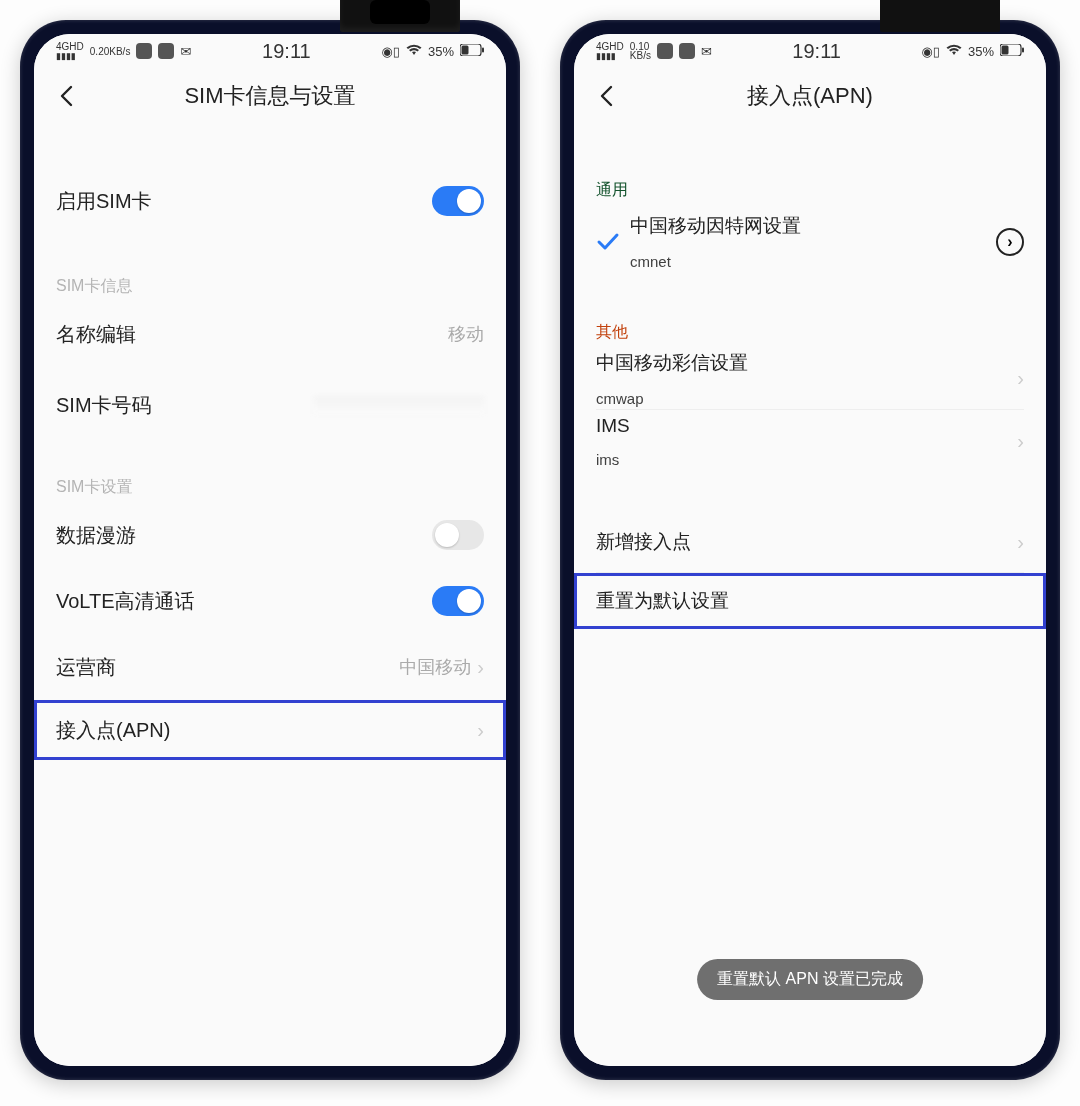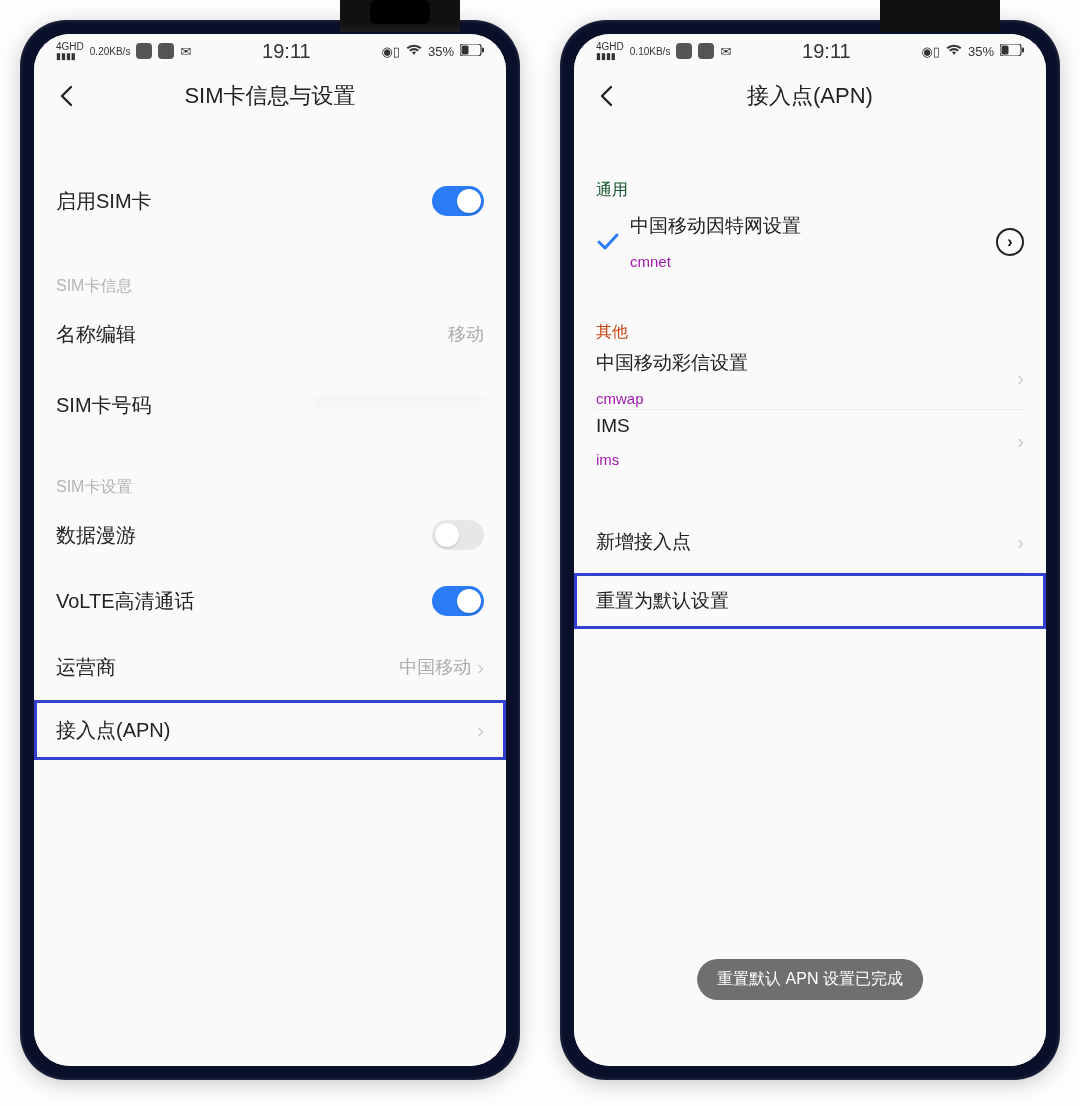--- a/index.html
+++ b/index.html
@@ -123,21 +123,21 @@
   .toggle.off::after{ left:3px;}
   .chevron{ color:#ccc; font-size:20px;}
   .highlight{ outline:3px solid #3241d0; outline-offset:-3px;}
   
   .apn-row{
     display:flex; align-items:center; padding: 8px 22px 8px 12px; min-height:72px;
   }
   .apn-check{ width:44px; display:flex; justify-content:center; color:#2a7bf6; font-size:22px;}
   .apn-text{ flex:1; display:flex; flex-direction:column;}
   .apn-title{ font-size:19px; color:#222;}
-  .apn-sub{ font-size:15px; color:#a21caf; margin-top:14px;}
+  .apn-sub{ font-size:15px; color:#404040; margin-top:14px;}
   .apn-arrow{
     width:28px; height:28px; border-radius:50%; border:2px solid #222; display:flex;align-items:center;justify-content:center;
     font-size:16px; font-weight:700;
   }
   .plain-row{
     display:flex; align-items:center; justify-content:space-between;
     padding:0 22px; min-height:60px; font-size:19px; color:#222;
   }
   .sep{ height:1px; background:#eee; margin:0 22px;}
   .toast{
@@ -236,21 +236,21 @@
 </div>
 
 <div class="phone right">
   <div class="screen">
     <div class="status">
       <div class="left-icons">
         <span style="display:flex;flex-direction:column;">
           <span class="sb-txt">4GHD</span>
           <span style="font-size:9px;">▮▮▮▮</span>
         </span>
-        <span style="display:flex;">
+        <span style="display:flex;flex-direction:column;">
           <span class="sb-txt">0.10</span>
           <span class="sb-txt">KB/s</span>
         </span>
         <span style="width:16px;height:16px;background:#555;border-radius:4px;"></span>
         <span style="width:16px;height:16px;background:#555;border-radius:4px;"></span>
         <span style="font-size:13px;">✉</span>
       </div>
       <div class="time">19:11</div>
       <div class="right-icons">
         <span>◉▯</span>

